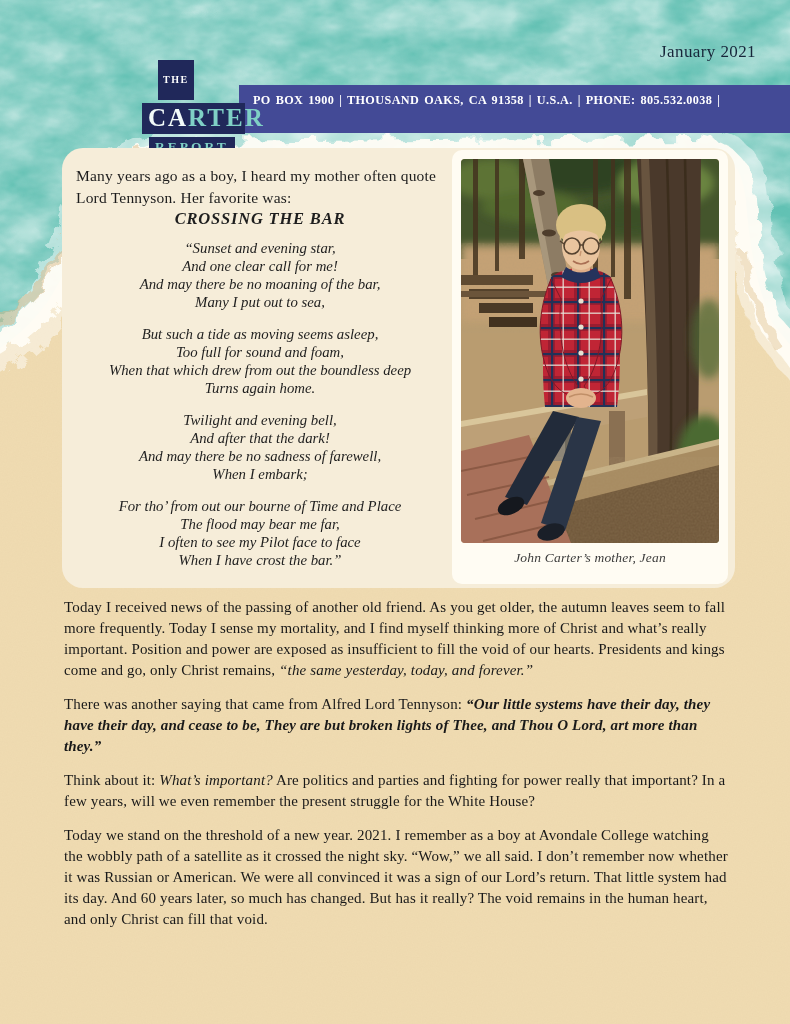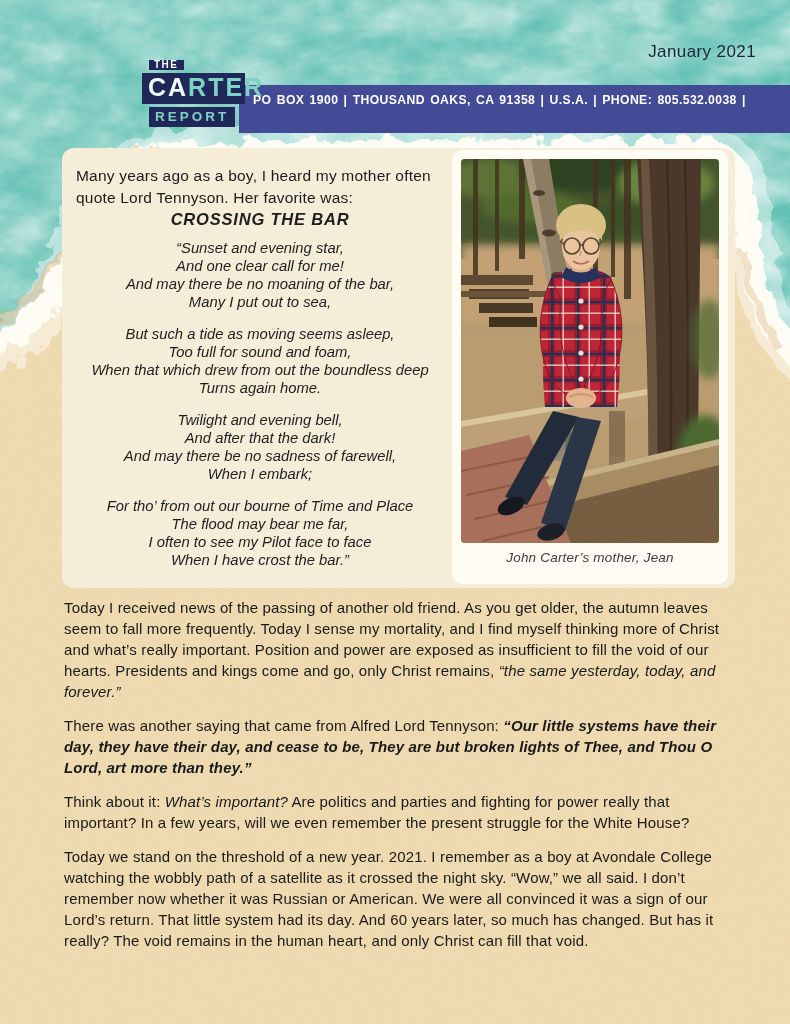--- a/index.html
+++ b/index.html
@@ -1,19 +1,19 @@
 <!DOCTYPE html>
 <html style="--bar-indigo: #434a96; --brand-navy: #20285a; --logo-teal: #7fd0c5; --water-teal: #62c2b4; --sand: #f0dcb2; --panel-cream: #f6edd9; --ink: #1c1c1c;"><head>
 <meta charset="utf-8">
 <style>
   html,body{margin:0;padding:0;}
   .page{
     position:relative; width:790px; height:1024px; overflow:hidden;
     background:var(--sand,#f0dcb2);
-    font-family:Liberation Sans, sans-serif;
+    font-family:Liberation Serif, serif;
     color:var(--ink,#1c1c1c);
   }
   .bg{position:absolute;left:0;top:0;width:790px;height:1024px;display:block;}
 
   
   .date{
     position:absolute; top:42px; right:34px;
     font-size:17px; letter-spacing:.4px; color:#17263a; font-weight:500;
   }
   .addr-bar{
@@ -21,32 +21,32 @@
     background:var(--bar-indigo,#434a96);
     color:#fff; font-weight:bold; font-size:12.2px; letter-spacing:.4px;
     box-sizing:border-box; padding:5px 0 0 14px; line-height:20px;
     word-spacing:1.5px;
   }
   .logo{
     position:absolute; left:142px; top:60px; width:114px;
     display:flex; flex-direction:column; gap:3px; align-items:flex-start;
   }
   .logo-box{background:var(--brand-navy,#20285a); line-height:1;}
-  .logo-the{color:#fff; font-size:10px; font-weight:bold; letter-spacing:1.5px; padding:0 5px; margin-left:7px;}
+  .logo-the{color:#fff; font-size:10px; font-weight:bold; letter-spacing:1.5px; padding:15px 5px; margin-left:16px;}
   .logo-carter{
     color:var(--logo-teal,#7fd0c5); font-size:25px; font-weight:bold; letter-spacing:2px;
     padding:2px 5px 4px 6px; width:103px; box-sizing:border-box; text-align:center;
   }
   .logo-carter .lead{color:#f2fbf9;}
   .logo-report{color:var(--logo-teal,#7fd0c5); font-size:13.5px; font-weight:bold; letter-spacing:3px; padding:3px 6px; margin-left:7px;text-align:center;}
 
   
   .panel{
     position:absolute; left:62px; top:148px; width:673px; height:440px;
-    background:var(--panel-cream,#f6edd9); border-radius:12px;
+    background:var(--panel-cream,#f6edd9); border-radius:21px;
   }
   .intro{
     position:absolute; left:14px; top:17px; width:378px;
     font-size:15.5px; line-height:22px; letter-spacing:.2px;
   }
   .poem{
     position:absolute; left:4px; top:62px; width:388px; text-align:center;
     font-style:italic; font-size:14.8px; line-height:18px; color:#1e1e1e;
   }
   .poem-title{font-weight:bold; font-size:16.5px; letter-spacing:.8px; margin-bottom:11px;}

